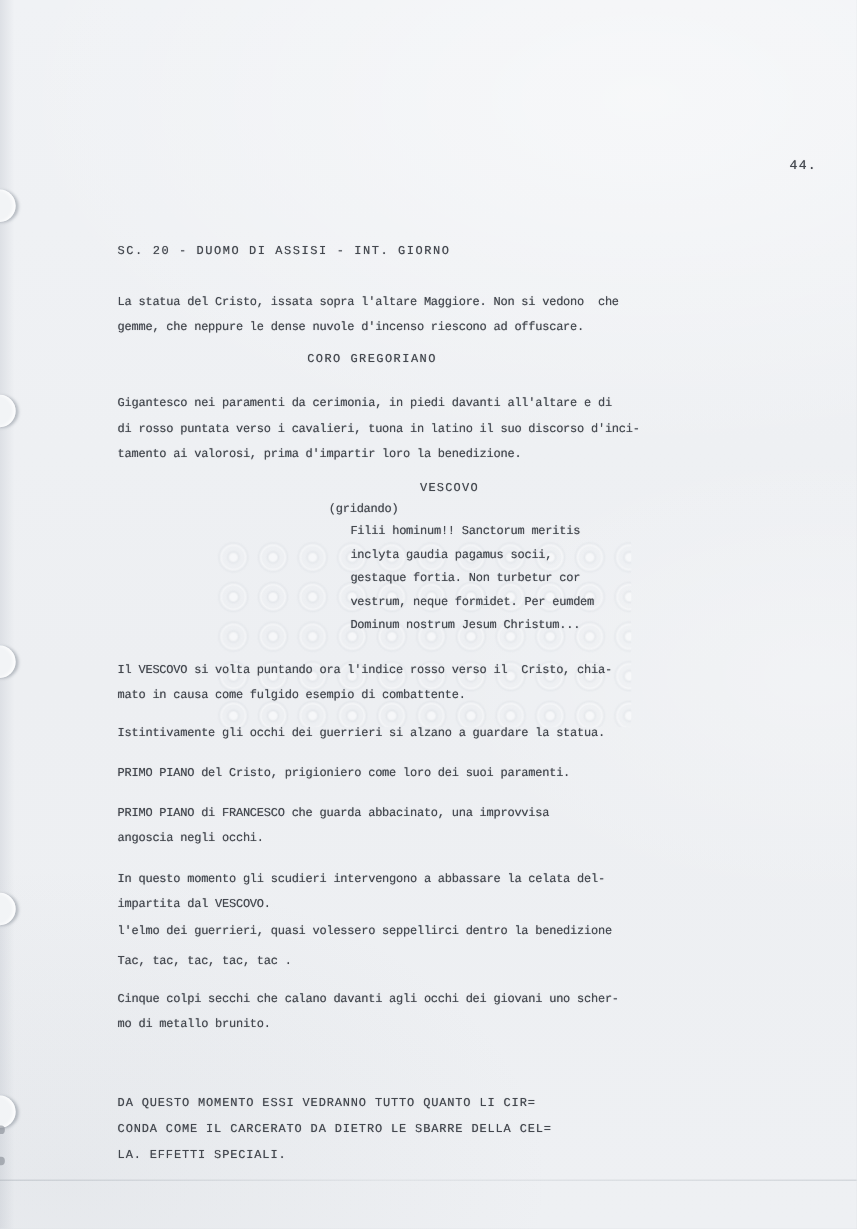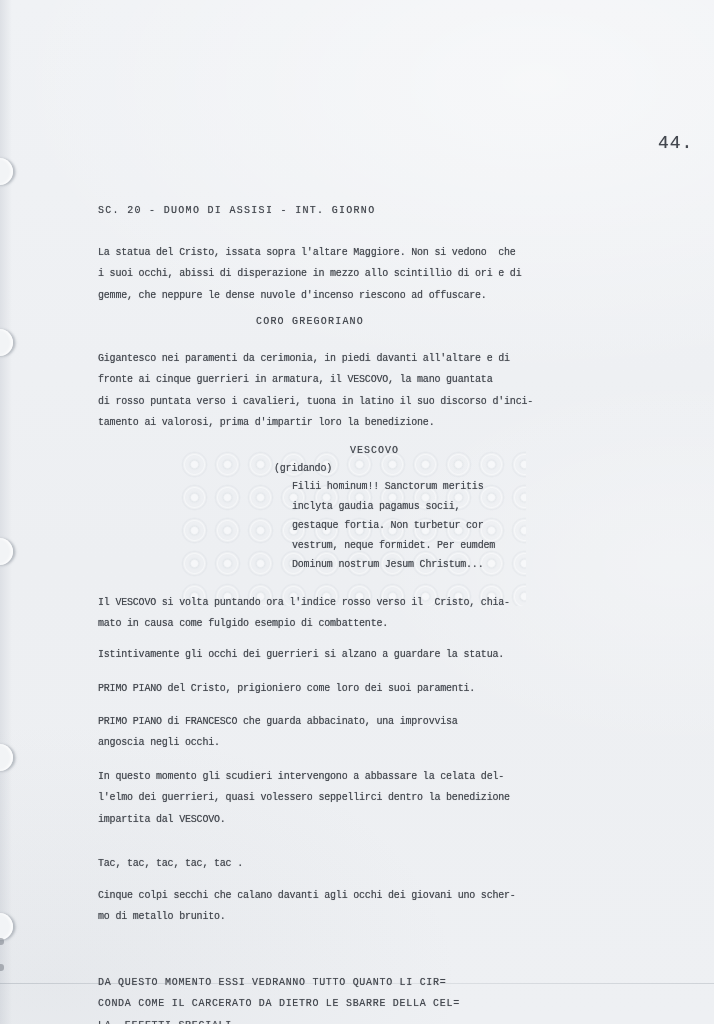--- a/index.html
+++ b/index.html
@@ -17,21 +17,21 @@
       radial-gradient(ellipse 900px 500px at 75% 8%, rgba(255,255,255,0.45), transparent 60%),
       radial-gradient(ellipse 650px 420px at 8% 96%, rgba(158,166,176,0.10), transparent 62%),
       radial-gradient(ellipse 500px 300px at 95% 55%, rgba(255,255,255,0.25), transparent 65%),
       linear-gradient(90deg, #dde0e5 0px, rgba(221,224,229,0) 12px),
       linear-gradient(180deg, #f0f2f5 0%, #edeff2 55%, #eef0f3 100%);
   }
   .typed { text-shadow: 0 0 0.7px rgba(62,66,73,0.6); }
 
   .page-number {
     position: absolute; left: 658px; top: 133px;
-    font-size: 18px; letter-spacing: 1px; z-index: 2;
+    font-size: 11px; letter-spacing: 1px; z-index: 2;
   }
 
   .script-body {
     position: absolute; left: 98px; top: 200px; width: 602px;
     font-size: 10px; letter-spacing: -0.2px; z-index: 2;
   }
   .line { white-space: pre; line-height: 21.5px; height: 21.5px; }
 
   .scene-heading { letter-spacing: 1.3px; margin-bottom: 20px; }
 
@@ -48,21 +48,21 @@
   #blocks > .block:nth-child(1)  { margin-bottom: 5px; }
   #blocks > .block:nth-child(2)  { margin-bottom: 15px; }
   #blocks > .block:nth-child(3)  { margin-bottom: 7px; }
   #blocks > .block:nth-child(4)  { margin-bottom: 0; }
   #blocks > .block:nth-child(5)  { margin-bottom: 0; }
   #blocks > .block:nth-child(6)  { margin-bottom: 17px; }
   #blocks > .block:nth-child(7)  { margin-bottom: 9px; }
   #blocks > .block:nth-child(8)  { margin-bottom: 13px; }
   #blocks > .block:nth-child(9)  { margin-bottom: 11px; }
   #blocks > .block:nth-child(10) { margin-bottom: 12px; }
-  #blocks > .block:nth-child(11) { margin-bottom: 23px; }
+  #blocks > .block:nth-child(11) { margin-bottom: 4px; }
   #blocks > .block:nth-child(12) { margin-bottom: 10px; }
   #blocks > .block:nth-child(13) { margin-bottom: 9px; }
   #blocks > .block:nth-child(14) { margin-bottom: 0; }
 
   .watermark {
     position: absolute; left: 178px; top: 448px; width: 348px; height: 158px;
     z-index: 1; opacity: 0.55; pointer-events: none;
     background-image:
       radial-gradient(circle, rgba(255,255,255,0.85) 3px, rgba(188,195,204,0.30) 4.5px, rgba(225,229,234,0.15) 6px, transparent 7px),
       radial-gradient(circle, transparent 9px, rgba(255,255,255,0.8) 10px, rgba(188,195,204,0.28) 12px, transparent 13.5px);
@@ -98,29 +98,27 @@
 
   <div class="watermark"></div>
 
   <div class="page-number typed">44.</div>
 
   <div class="script-body typed">
     <div class="scene-heading line">SC. 20 - DUOMO DI ASSISI - INT. GIORNO</div>
     <div id="blocks">
         <div class="block action">
           <div class="line">La statua del Cristo, issata sopra l'altare Maggiore. Non si vedono  che</div>
-          <div class="line">i suoi occhi, abissi di disperazione in mezzo allo scintillìo di ori e di</div>
           <div class="line">gemme, che neppure le dense nuvole d'incenso riescono ad offuscare.</div>
         </div>
         <div class="block centered-heading">
           <div class="line">CORO GREGORIANO</div>
         </div>
         <div class="block action">
           <div class="line">Gigantesco nei paramenti da cerimonia, in piedi davanti all'altare e di</div>
-          <div class="line">fronte ai cinque guerrieri in armatura, il VESCOVO, la mano guantata</div>
           <div class="line">di rosso puntata verso i cavalieri, tuona in latino il suo discorso d'inci-</div>
           <div class="line">tamento ai valorosi, prima d'impartir loro la benedizione.</div>
         </div>
         <div class="block speaker">
           <div class="line">VESCOVO</div>
         </div>
         <div class="block parenthetical">
           <div class="line">(gridando)</div>
         </div>
         <div class="block dialogue">
@@ -139,22 +137,22 @@
         </div>
         <div class="block action">
           <div class="line">PRIMO PIANO del Cristo, prigioniero come loro dei suoi paramenti.</div>
         </div>
         <div class="block action">
           <div class="line">PRIMO PIANO di FRANCESCO che guarda abbacinato, una improvvisa</div>
           <div class="line">angoscia negli occhi.</div>
         </div>
         <div class="block action">
           <div class="line">In questo momento gli scudieri intervengono a abbassare la celata del-</div>
+          <div class="line">impartita dal VESCOVO.</div>
           <div class="line">l'elmo dei guerrieri, quasi volessero seppellirci dentro la benedizione</div>
-          <div class="line">impartita dal VESCOVO.</div>
         </div>
         <div class="block action">
           <div class="line">Tac, tac, tac, tac, tac .</div>
         </div>
         <div class="block action">
           <div class="line">Cinque colpi secchi che calano davanti agli occhi dei giovani uno scher-</div>
           <div class="line">mo di metallo brunito.</div>
         </div>
         <div class="block action-caps">
           <div class="line">DA QUESTO MOMENTO ESSI VEDRANNO TUTTO QUANTO LI CIR=</div>

